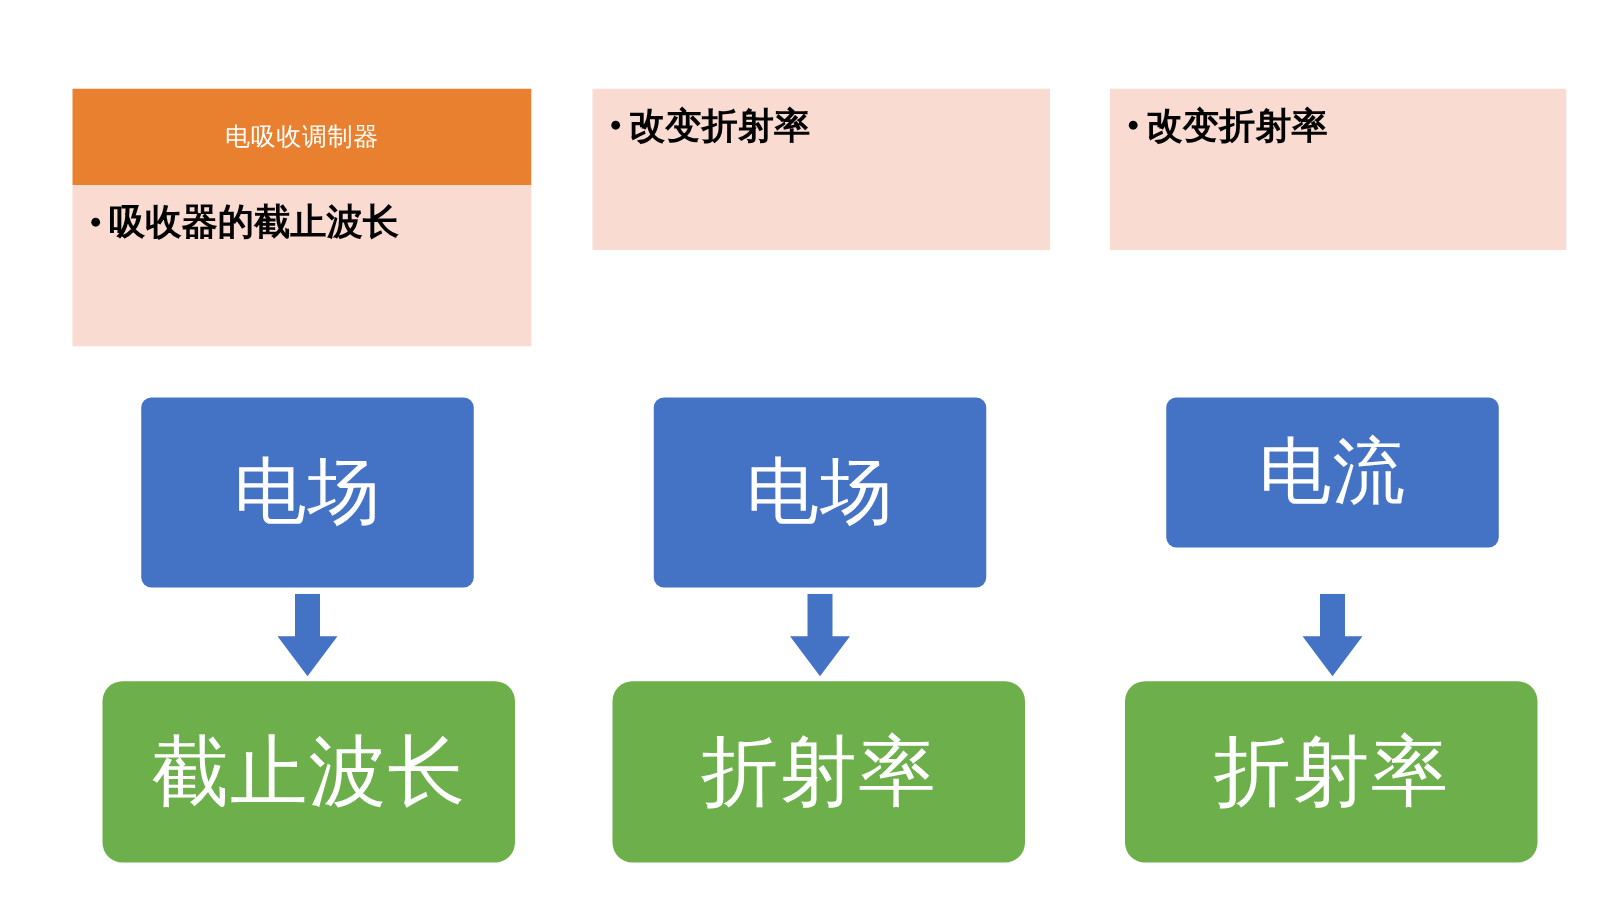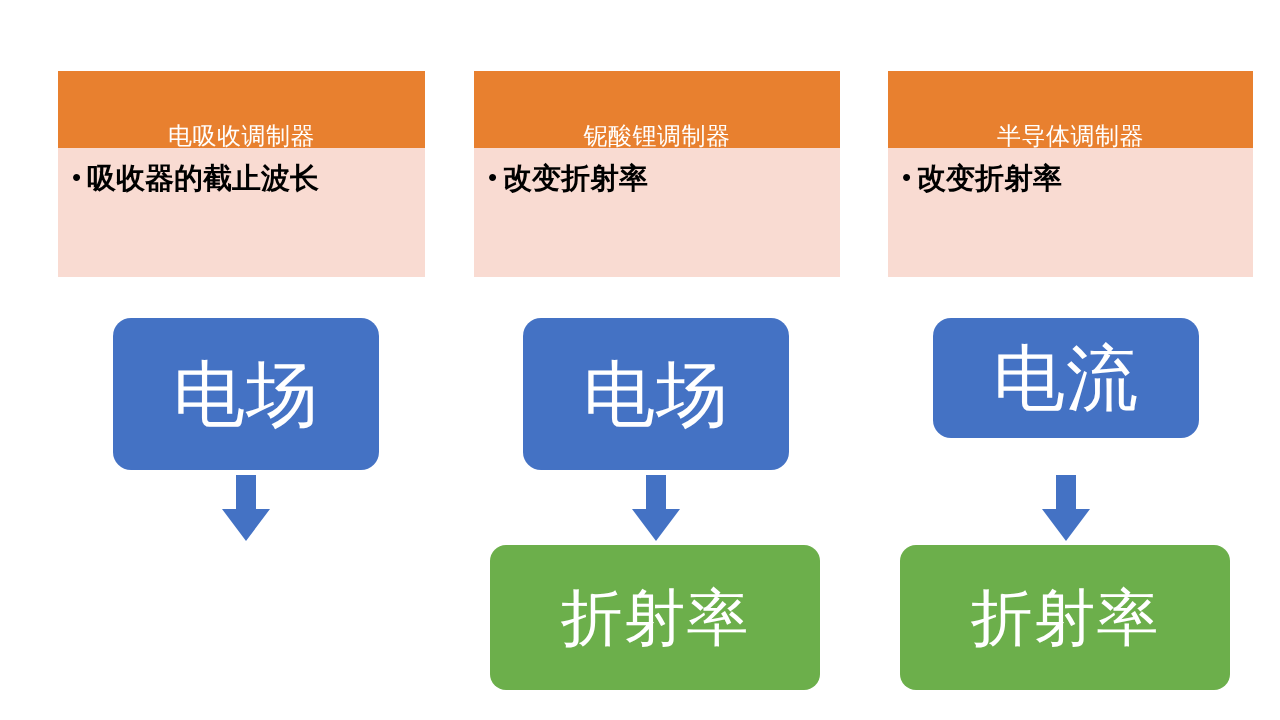--- a/index.html
+++ b/index.html
@@ -37,23 +37,23 @@
     position: absolute;
     box-sizing: border-box;
   }
   .card-header {
     box-sizing: border-box;
     width: 100%;
     height: 77px;
     background: #e8802f;
     color: #ffffff;
     display: flex;
-    align-items: flex-end;
+    align-items: center;
     justify-content: center;
-    font-size: 24px;
+    font-size: 20px;
     line-height: 1;
     letter-spacing: 0.5px;
     white-space: nowrap;
   }
   .card-body {
     box-sizing: border-box;
     width: 100%;
     height: 129px;
     background: #f9dbd2;
     padding: 14px 8px 0 14px;
@@ -76,26 +76,26 @@
     flex: 1 1 auto;
     white-space: nowrap;
     font-weight: bold;
   }
 
   
   .blue-box {
     position: absolute;
     box-sizing: border-box;
     background: #4472c4;
-    border-radius: 18px;
+    border-radius: 8px;
     color: #ffffff;
     display: flex;
     align-items: center;
     justify-content: center;
-    font-size: 72px;
+    font-size: 58px;
     line-height: 1;
     letter-spacing: 1px;
     white-space: nowrap;
   }
 
   
   .arrow {
     position: absolute;
     display: block;
   }
@@ -154,28 +154,28 @@
     </div>
 
     <div class="blue-box">
       <span>电场</span>
     </div>
 
     <svg class="arrow" viewBox="0 0 48 66" preserveAspectRatio="none">
       <polygon points="14,0 34,0 34,34 48,34 24,66 0,34 14,34" fill="#4472c4"></polygon>
     </svg>
 
+    <div class="green-box">
+      <span>截止波长</span>
+    </div>
   </div>
 
   <div class="column col2">
 
     <div class="info-card">
-      <div class="card-header">
-        <span>铌酸锂调制器</span>
-      </div>
       <div class="card-body">
         <div class="bullet-row">
           <span class="bullet-dot">•</span>
           <span class="bullet-text">改变折射率</span>
         </div>
       </div>
     </div>
 
     <div class="blue-box">
       <span>电场</span>
@@ -186,23 +186,20 @@
     </svg>
 
     <div class="green-box">
       <span>折射率</span>
     </div>
   </div>
 
   <div class="column col3">
 
     <div class="info-card">
-      <div class="card-header">
-        <span>半导体调制器</span>
-      </div>
       <div class="card-body">
         <div class="bullet-row">
           <span class="bullet-dot">•</span>
           <span class="bullet-text">改变折射率</span>
         </div>
       </div>
     </div>
 
     <div class="blue-box">
       <span>电流</span>

